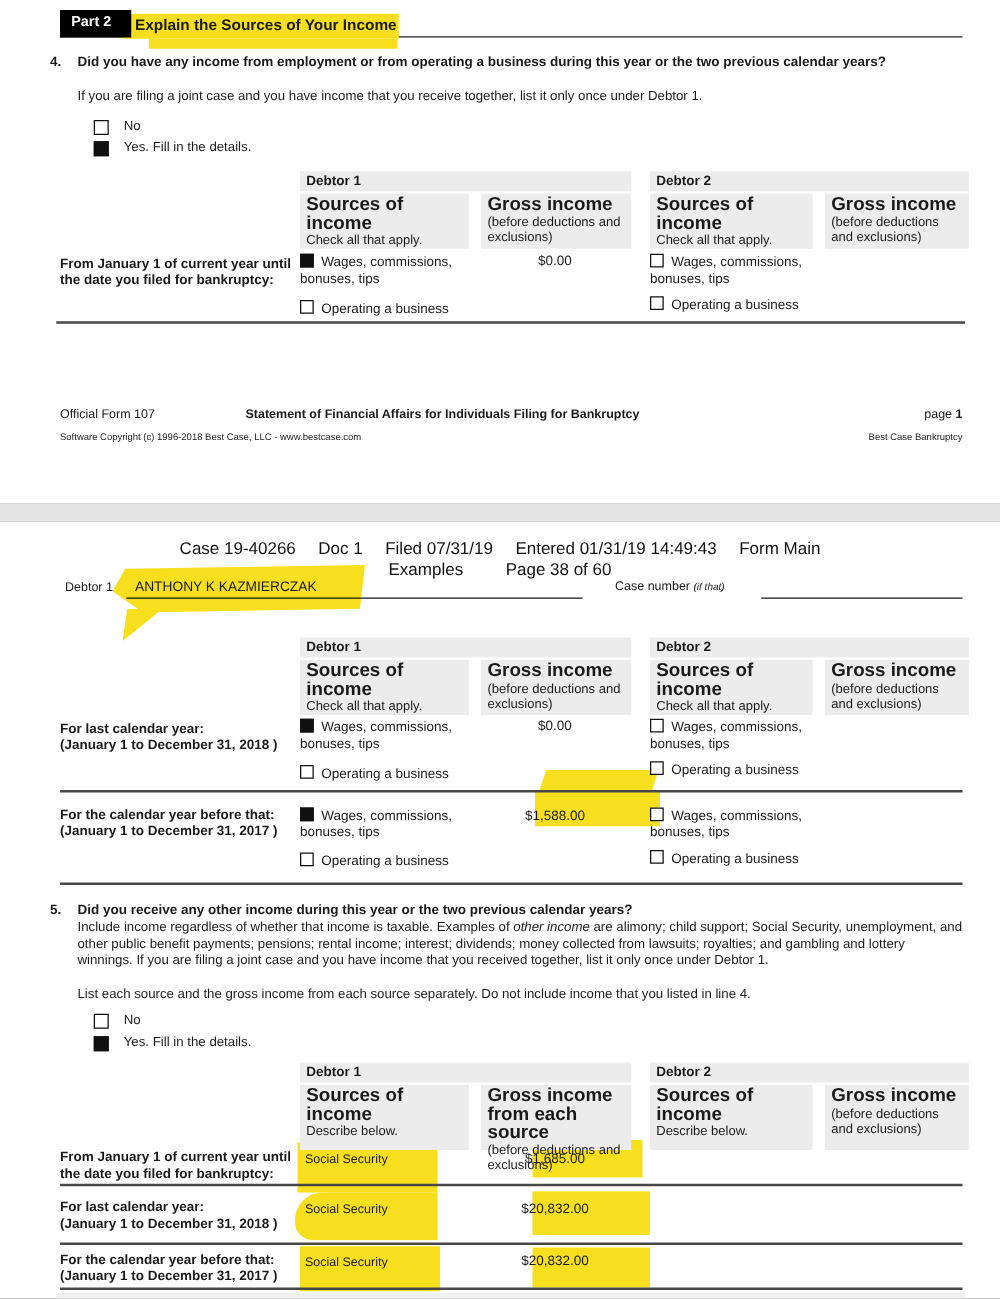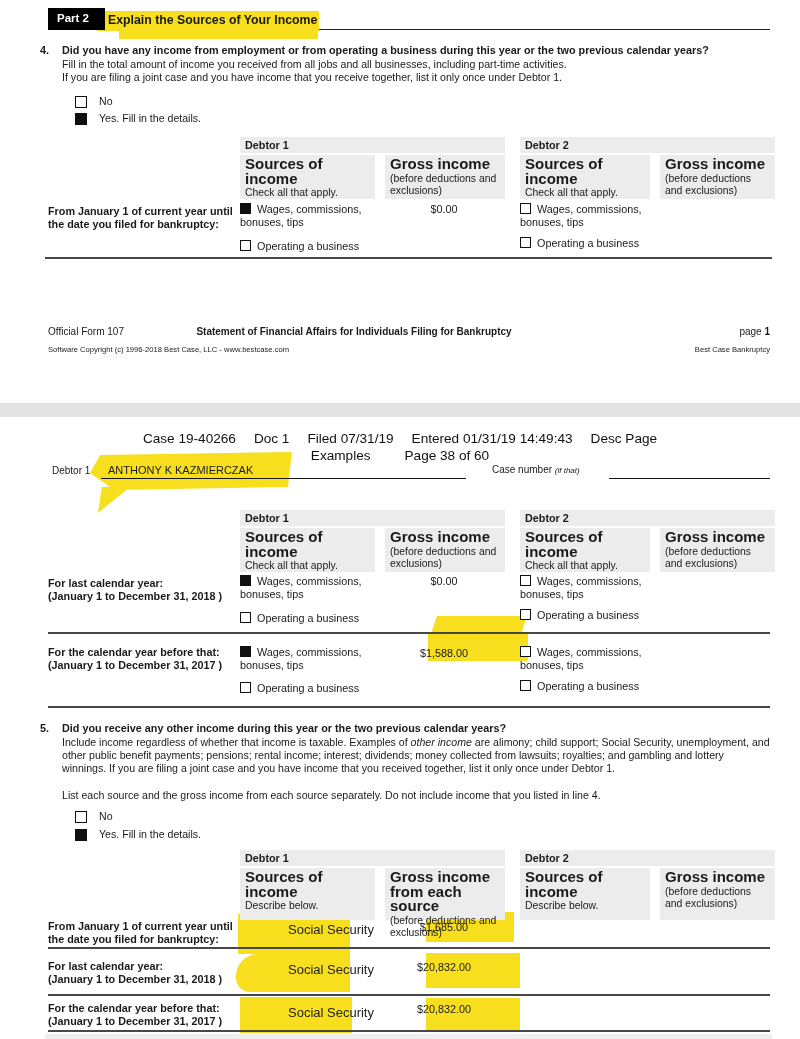--- a/index.html
+++ b/index.html
@@ -18,21 +18,21 @@
   .tbl  { position:absolute; left:48px; width:727px; }
   .cell { position:absolute; background:#ececec; font-size:10.4px; line-height:12.6px;
           padding:3px 5px; box-sizing:border-box; z-index:2; }
   .cell .hd { font-size:15px; font-weight:bold; }
   .bar  { height:16px; font-size:10.8px; font-weight:bold; padding:2px 5px; }
   .rline{ position:absolute; height:2px; background:#474747; z-index:3; }
   .lbl  { position:absolute; left:0; width:190px; font-weight:bold; font-size:10.8px;
           line-height:13px; z-index:4; }
   .opt  { position:absolute; font-size:10.8px; line-height:13px; z-index:4; }
   .amt  { position:absolute; text-align:center; font-size:10.8px; z-index:4; }
-  .srcv { position:absolute; font-size:13px; color:#222; z-index:4;margin-left:44px; }
+  .srcv { position:absolute; font-size:10px; color:#222; z-index:4; }
 
   
   .cb { display:inline-block; width:9px; height:9px; border:1.6px solid #101010;
         background:#fff; vertical-align:-1px; margin-right:6px; }
   .cb.on { background:#101010; }
   .cbq { display:inline-block; width:10px; height:10px; border:1.6px solid #101010; background:#fff; }
   .cbq.on { background:#101010; }
 
   .qnum  { font-size:10.8px; font-weight:bold; }
   .qtit  { font-size:10.8px; font-weight:bold; }
@@ -54,21 +54,20 @@
     <div class="abs" style="left:48px; top:29px; width:722px; height:1px; background:#222; z-index:0;"></div>
     <div class="mark" style="left:97px; top:11px; width:222px; height:20px;"></div>
     <div class="mark" style="left:119px; top:31px; width:199px; height:8px;"></div>
     <div class="abs" style="left:48px; top:8px; width:57px; height:22px; background:#000; z-index:3;">
       <span class="abs" style="left:9px; top:4px; color:#fff; font-weight:bold; font-size:11.5px;">Part 2</span>
     </div>
     <div class="abs b" style="left:108px; top:13px; font-size:12.3px; z-index:2;">Explain the Sources of Your Income</div>
 
     <div class="abs qnum" style="left:40px; top:44px;">4.</div>
     <div class="abs qtit" style="left:62px; top:44px; width:710px;">Did you have any income from employment or from operating a business during this year or the two previous calendar years?</div>
-    <div class="abs qtxt" style="left:62px; top:57.5px; width:710px;">Fill in the total amount of income you received from all jobs and all businesses, including part-time activities.</div>
     <div class="abs qtxt" style="left:62px; top:70.5px; width:710px;">If you are filing a joint case and you have income that you receive together, list it only once under Debtor 1.</div>
 
     <span class="cbq abs" style="left:75px; top:96px;"></span>
     <span class="abs qtxt" style="left:99px; top:95px;">No</span>
     <span class="cbq on abs" style="left:75px; top:113px;"></span>
     <span class="abs qtxt" style="left:99px; top:112px;">Yes. Fill in the details.</span>
 
     <div class="tbl" style="top:137px; height:125px;">
       <div class="cell bar" style="left:192px; top:0; width:265px;">Debtor 1</div>
       <div class="cell bar" style="left:472px; top:0; width:255px;">Debtor 2</div>
@@ -117,21 +116,21 @@
     </div>
     <div class="abs tiny" style="left:48px; top:345px;">Software Copyright (c) 1996-2018 Best Case, LLC - www.bestcase.com</div>
     <div class="abs tiny" style="right:30px; top:345px; text-align:right;">Best Case Bankruptcy</div>
   </div>
 
   <div class="sep"></div>
 
   <div class="page2">
 
     <div class="stampline" style="top:14px;">
-      <span>Case 19-40266</span><span>Doc 1</span><span>Filed 07/31/19</span><span>Entered 01/31/19 14:49:43</span><span>Desc Page</span>
+      <span>Case 19-40266</span><span>Doc 1</span><span>Filed 07/31/19</span><span>Entered 01/31/19 14:49:43</span><span>Form Main</span>
     </div>
     <div class="stampline" style="top:31px;">
       <span style="margin:0 17px;">Examples</span><span style="margin:0 17px;">Page 38 of 60</span>
     </div>
 
     <div class="mark" style="left:90px; top:35px; width:202px; height:38px; clip-path:polygon(5% 8%, 100% 0%, 98% 92%, 12% 100%, 0% 55%);"></div>
     <div class="mark" style="left:98px; top:70px; width:32px; height:26px; clip-path:polygon(0 100%, 12% 0, 100% 0);"></div>
     <span class="abs small" style="left:52px; top:48px; z-index:3;">Debtor 1</span>
     <span class="abs" style="left:108px; top:47px; font-size:11px; z-index:3;">ANTHONY K KAZMIERCZAK</span>
     <div class="uline" style="left:101px; top:61px; width:365px; z-index:3;"></div>

